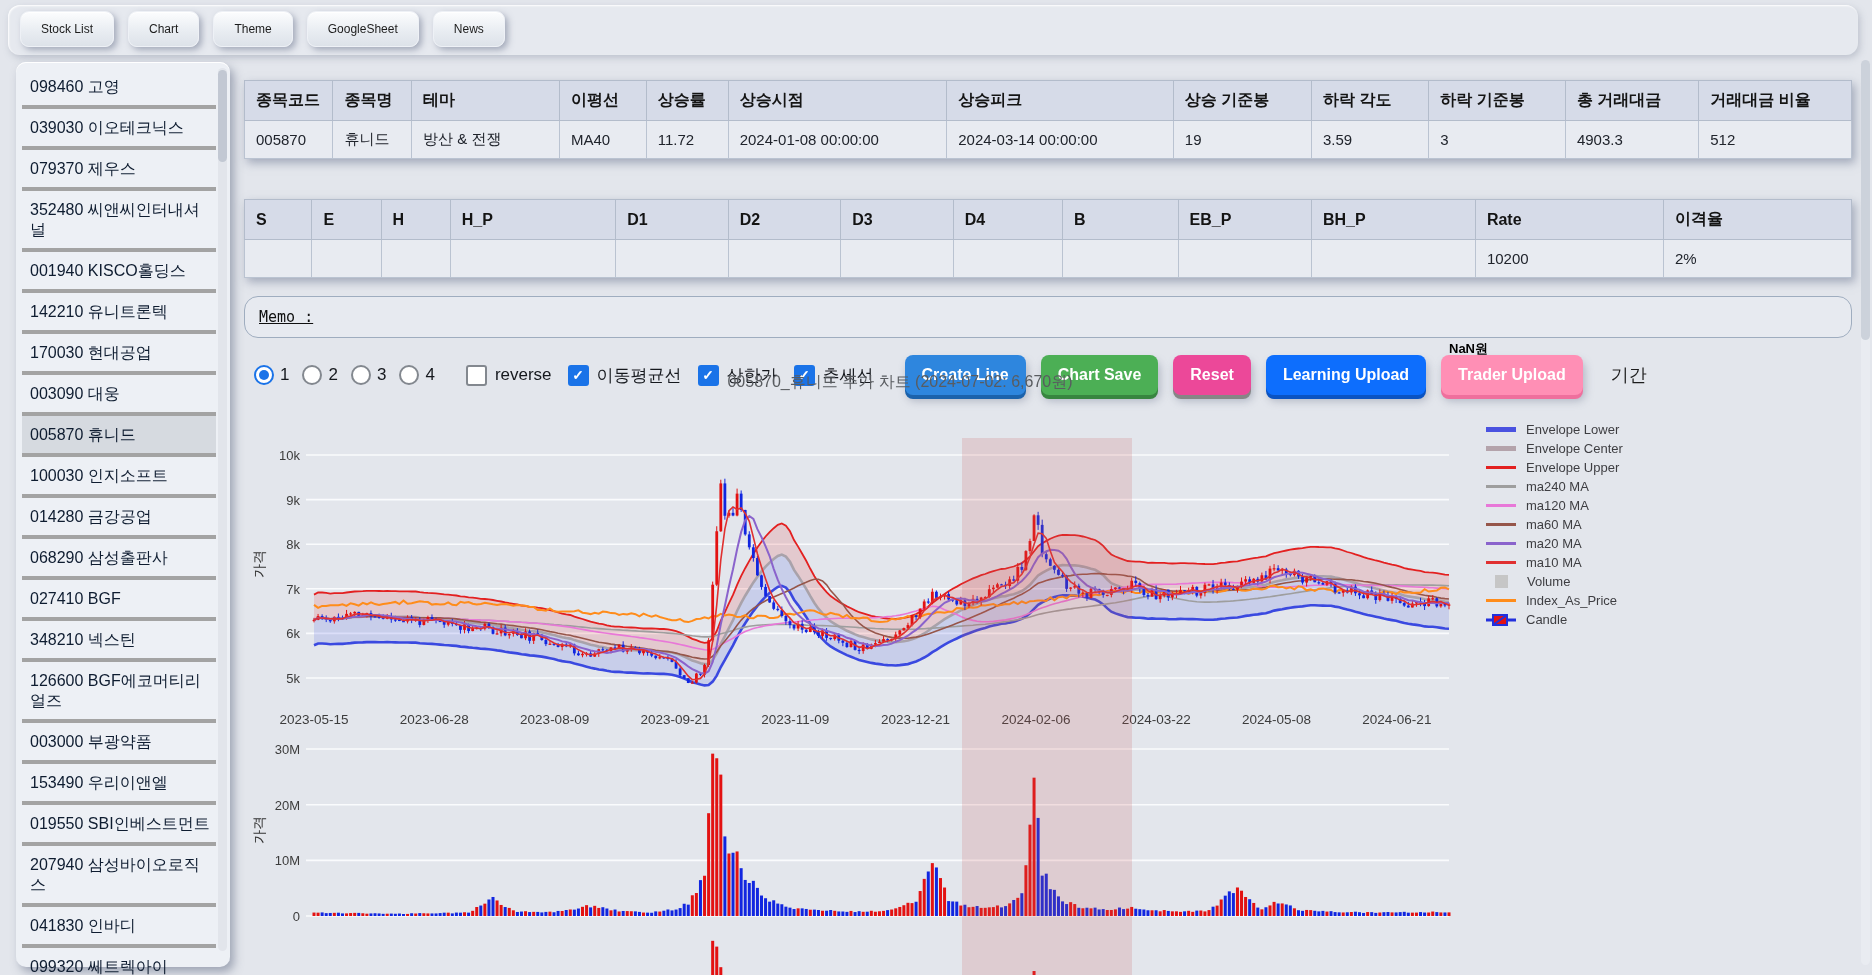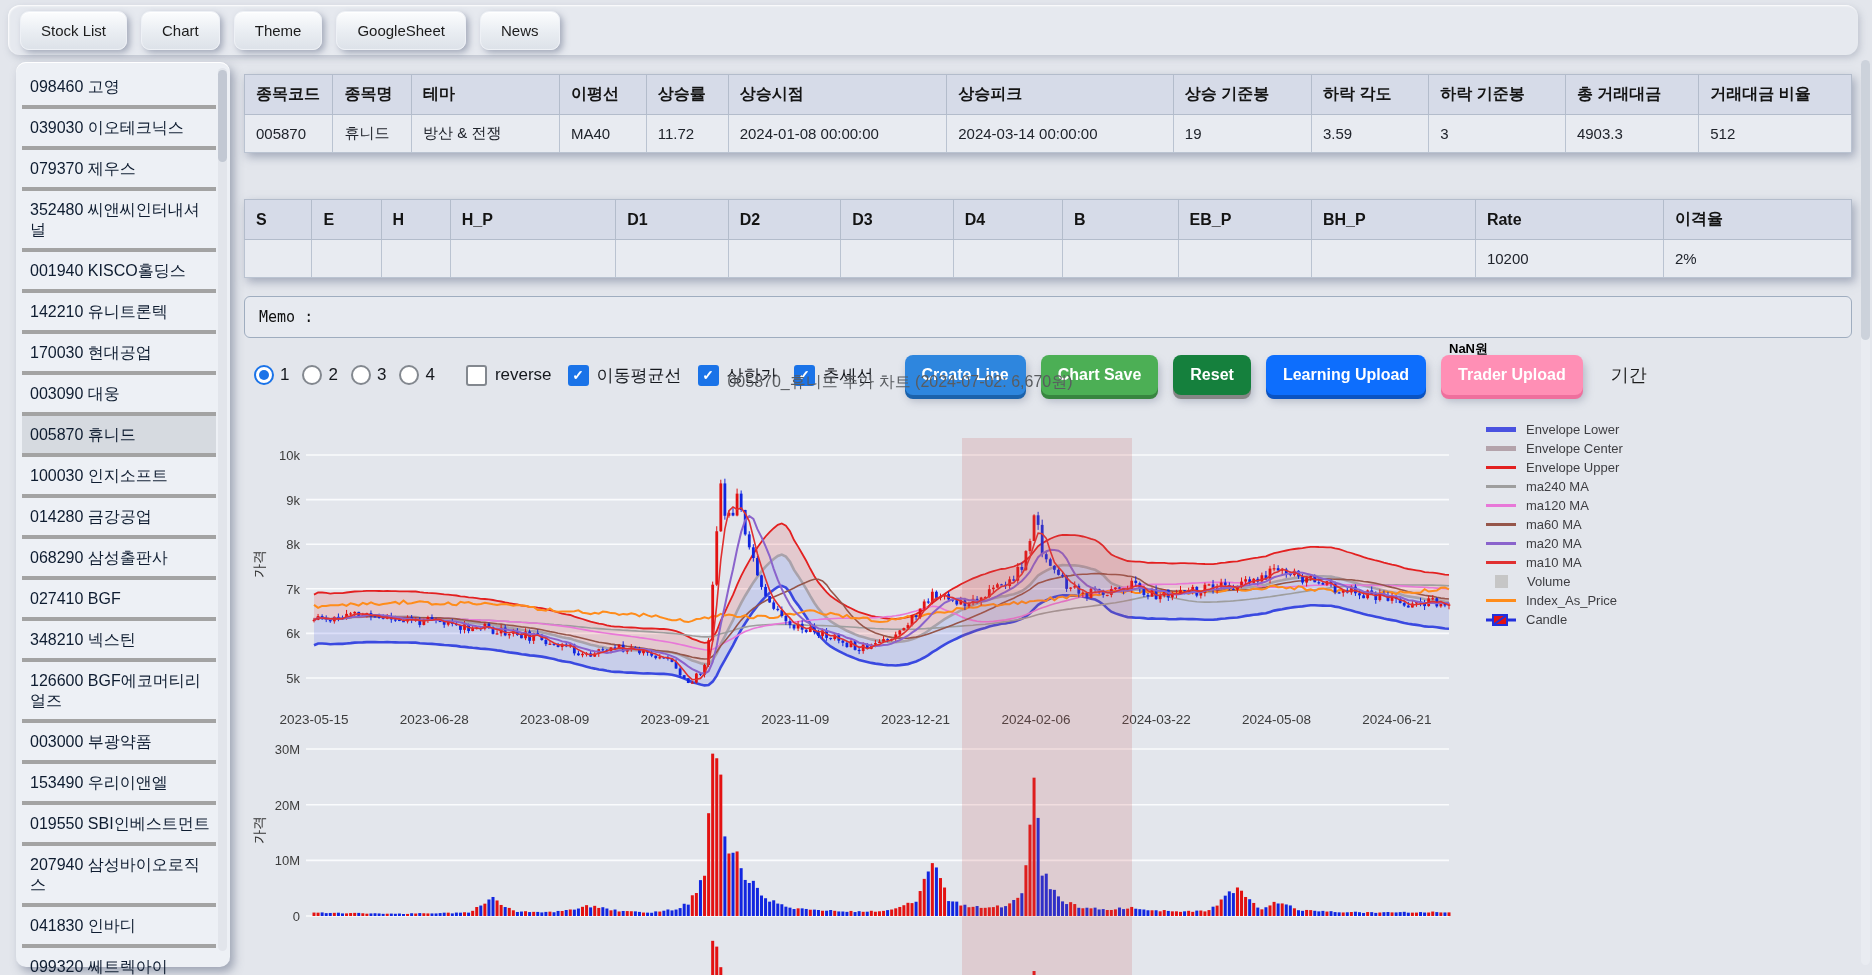--- a/index.html
+++ b/index.html
@@ -2,48 +2,48 @@
 <html><head>
 <meta charset="utf-8">
 <style>
   html,body{margin:0;padding:0;background:#dfe3ea;font-family:"Liberation Sans",sans-serif;}
   .app{position:relative;width:1872px;height:975px;background:#e3e6ec;overflow:hidden;}
 
   
   .tab-groove{position:absolute;left:8px;top:5px;width:1850px;height:50px;border-radius:12px;
     background:#e6e9ef;box-shadow:inset 1px 1px 2px #ffffff,2px 3px 7px rgba(120,130,150,.35);}
   .tabbar{position:absolute;left:20px;top:11px;display:flex;gap:14px;}
-  .tab{border:1px solid #eef1f6;border-radius:9px;padding:10px 20px;font-size:15px;color:#1c1c1c;
+  .tab{border:1px solid #eef1f6;border-radius:9px;padding:10px 20px;font-size:12px;color:#1c1c1c;
     background:linear-gradient(180deg,#fcfdfe 0%,#e9edf2 55%,#dde2e9 100%);
     box-shadow:3px 3px 6px rgba(100,110,135,.5),inset 0 1px 0 #ffffff;cursor:pointer;
     font-family:"Liberation Sans",sans-serif;}
 
   
   .sidebar{position:absolute;left:16px;top:62px;width:214px;height:897px;background:#edf0f5;
     border-radius:10px;box-shadow:4px 5px 10px rgba(90,100,125,.5),inset 0 1px 0 #fff;padding:4px 0;}
   .sidebar ul{list-style:none;margin:2px 14px 2px 6px;padding:0;}
   .sidebar li{padding:9px 6px 8px 8px;font-size:16px;color:#0e1c30;border-bottom:4px solid #a3a3a3;
     line-height:20px;cursor:pointer;}
   .sidebar li.selected{background:#d6dae0;}
   .sb-scroll{position:absolute;right:3px;top:6px;width:9px;height:883px;background:#e2e5eb;border-radius:5px;}
   .sb-thumb{position:absolute;left:0;top:2px;width:9px;height:92px;background:#c2c8d3;border-radius:5px;}
 
   
   table{position:absolute;left:244px;width:1608px;border-collapse:collapse;table-layout:fixed;
     box-shadow:3px 4px 9px rgba(110,120,145,.55);}
-  .t1{top:74px;} .t2{top:199px;}
+  .t1{top:80px;} .t2{top:199px;}
   th{background:#d6dbe8;font-size:16px;font-weight:bold;color:#141414;text-align:left;
     padding:9px 11px;border:1px solid #b3bccb;white-space:nowrap;overflow:hidden;}
   td{background:#e8ebf1;font-size:15px;color:#20242c;padding:9px 11px;border:1px solid #bac3d1;
     white-space:nowrap;overflow:hidden;height:19px;}
 
   
   .memo{position:absolute;left:244px;top:296px;width:1608px;height:42px;box-sizing:border-box;
-    background:#e7eaf0;border:1px solid #9fadbf;border-radius:6px;padding:11px 14px;
-    font-family:"DejaVu Sans Mono",monospace;font-size:15px;color:#101010;}
+    background:#e7eaf0;border:1px solid #9fadbf;border-radius:14px;padding:11px 14px;
+    font-family:"DejaVu Sans Mono",monospace;font-size:15px;color:#101010;text-decoration:underline;}
 
   
   .controls{position:absolute;left:254px;top:350px;width:1600px;height:50px;display:flex;
     align-items:center;font-size:17px;color:#15181d;}
   .radio{width:16px;height:16px;border-radius:50%;border:2px solid #83888f;background:#fff;
     display:inline-block;position:relative;margin-right:6px;flex:none;cursor:pointer;}
   .radio.on{border-color:#1a73e8;}
   .radio.on::after{content:'';position:absolute;left:3px;top:3px;width:10px;height:10px;border-radius:50%;background:#1a73e8;}
   .rlabel{margin-right:13px;}
   .cb{width:17px;height:17px;border-radius:3px;border:2px solid #83888f;background:#fff;display:inline-block;
@@ -232,21 +232,21 @@
       <span class="cb"></span>
       <span class="clabel">reverse</span>
       <span class="cb on">✓</span>
       <span class="clabel">이동평균선</span>
       <span class="cb on">✓</span>
       <span class="clabel">상한가</span>
       <span class="cb on">✓</span>
       <span class="clabel">추세선</span>
       <button class="btn" style="background: rgb(46, 134, 222); --sh: #1b62ab;">Create Line</button>
       <button class="btn" style="background: rgb(76, 175, 85); --sh: #37853f;">Chart Save</button>
-      <button class="btn" style="background: #15803d; --sh: #868686;">Reset</button>
+      <button class="btn" style="background: #ec4899; --sh: #868686;">Reset</button>
       <button class="btn" style="background: rgb(13, 110, 253); --sh: #0a53c2;">Learning Upload</button>
       <button class="btn" style="background: rgb(255, 143, 181); --sh: #ef6f9d;">Trader Upload</button>
       <span class="period">기간</span>
     </div>
   <div class="nan">NaN원</div>
 
   <div class="chart-title">005870_휴니드 주가 차트 (2024-07-02: 6,670원)</div>
   <svg id="mainChart" width="1260" height="332">
       <line x1="62" y1="57" x2="1205" y2="57" stroke="#fafbfd" stroke-width="1.6"></line>
       <text x="56" y="62" text-anchor="end" font-size="13" fill="#3c3c3c" font-family="Liberation Sans">10k</text>

